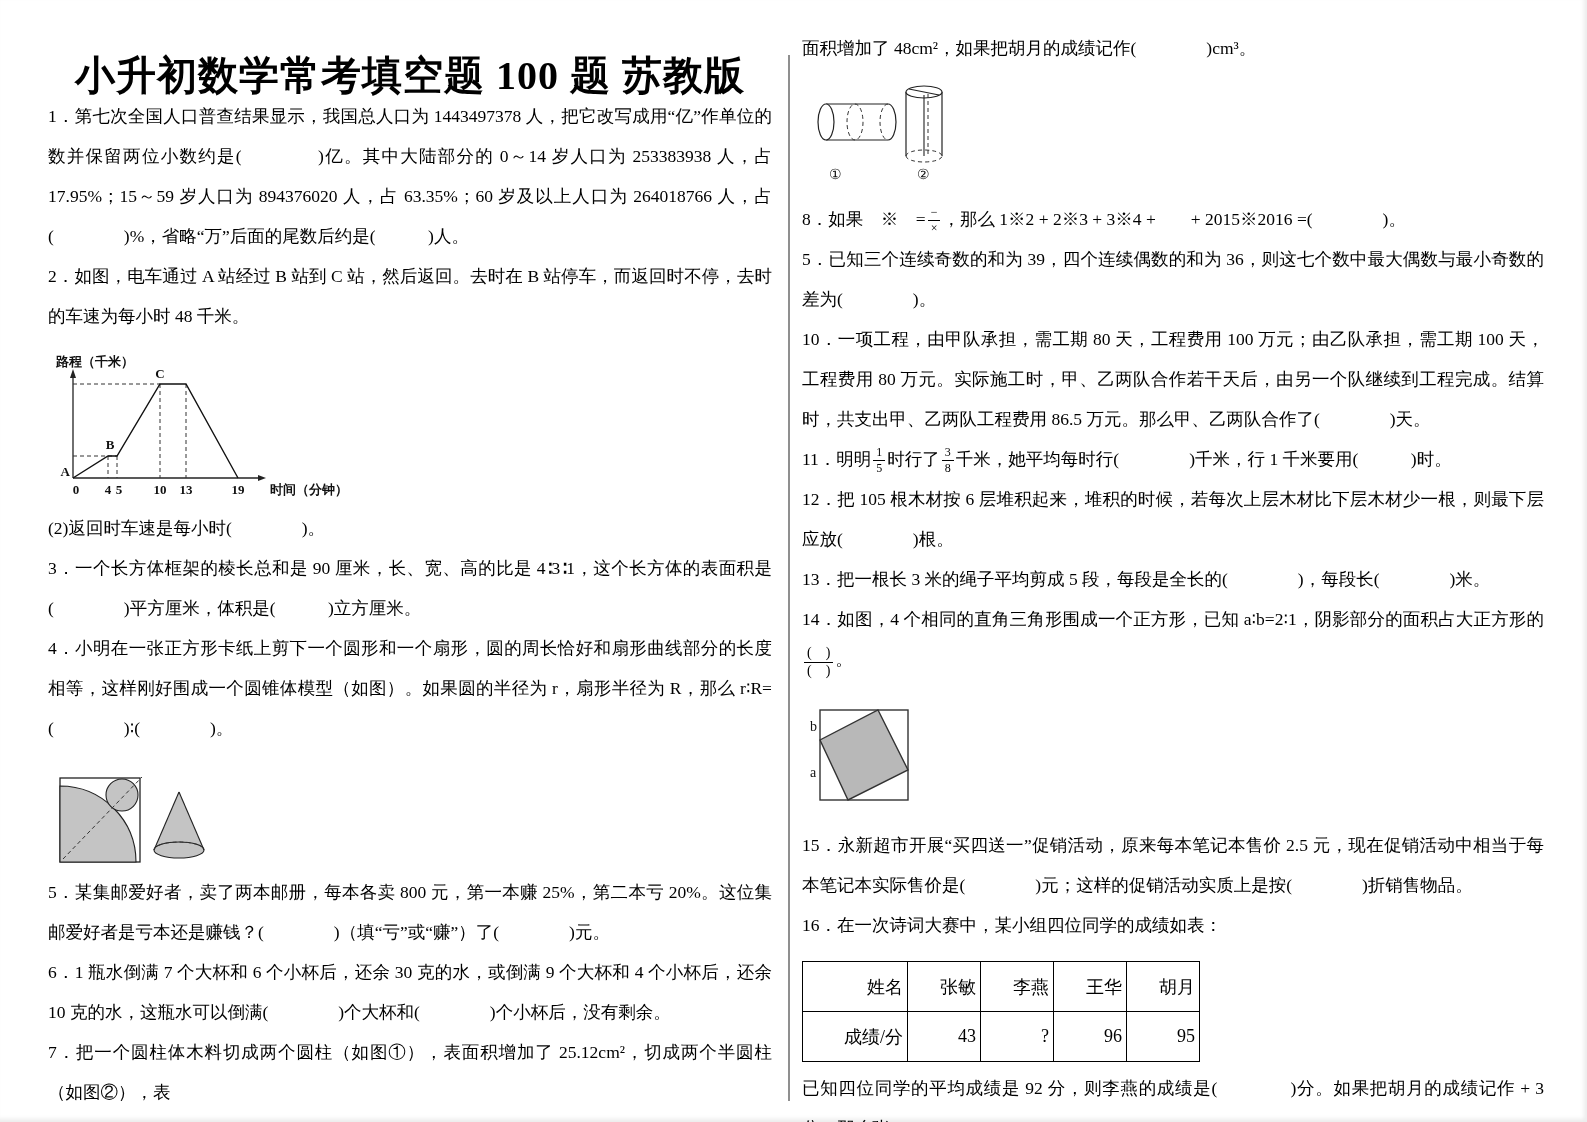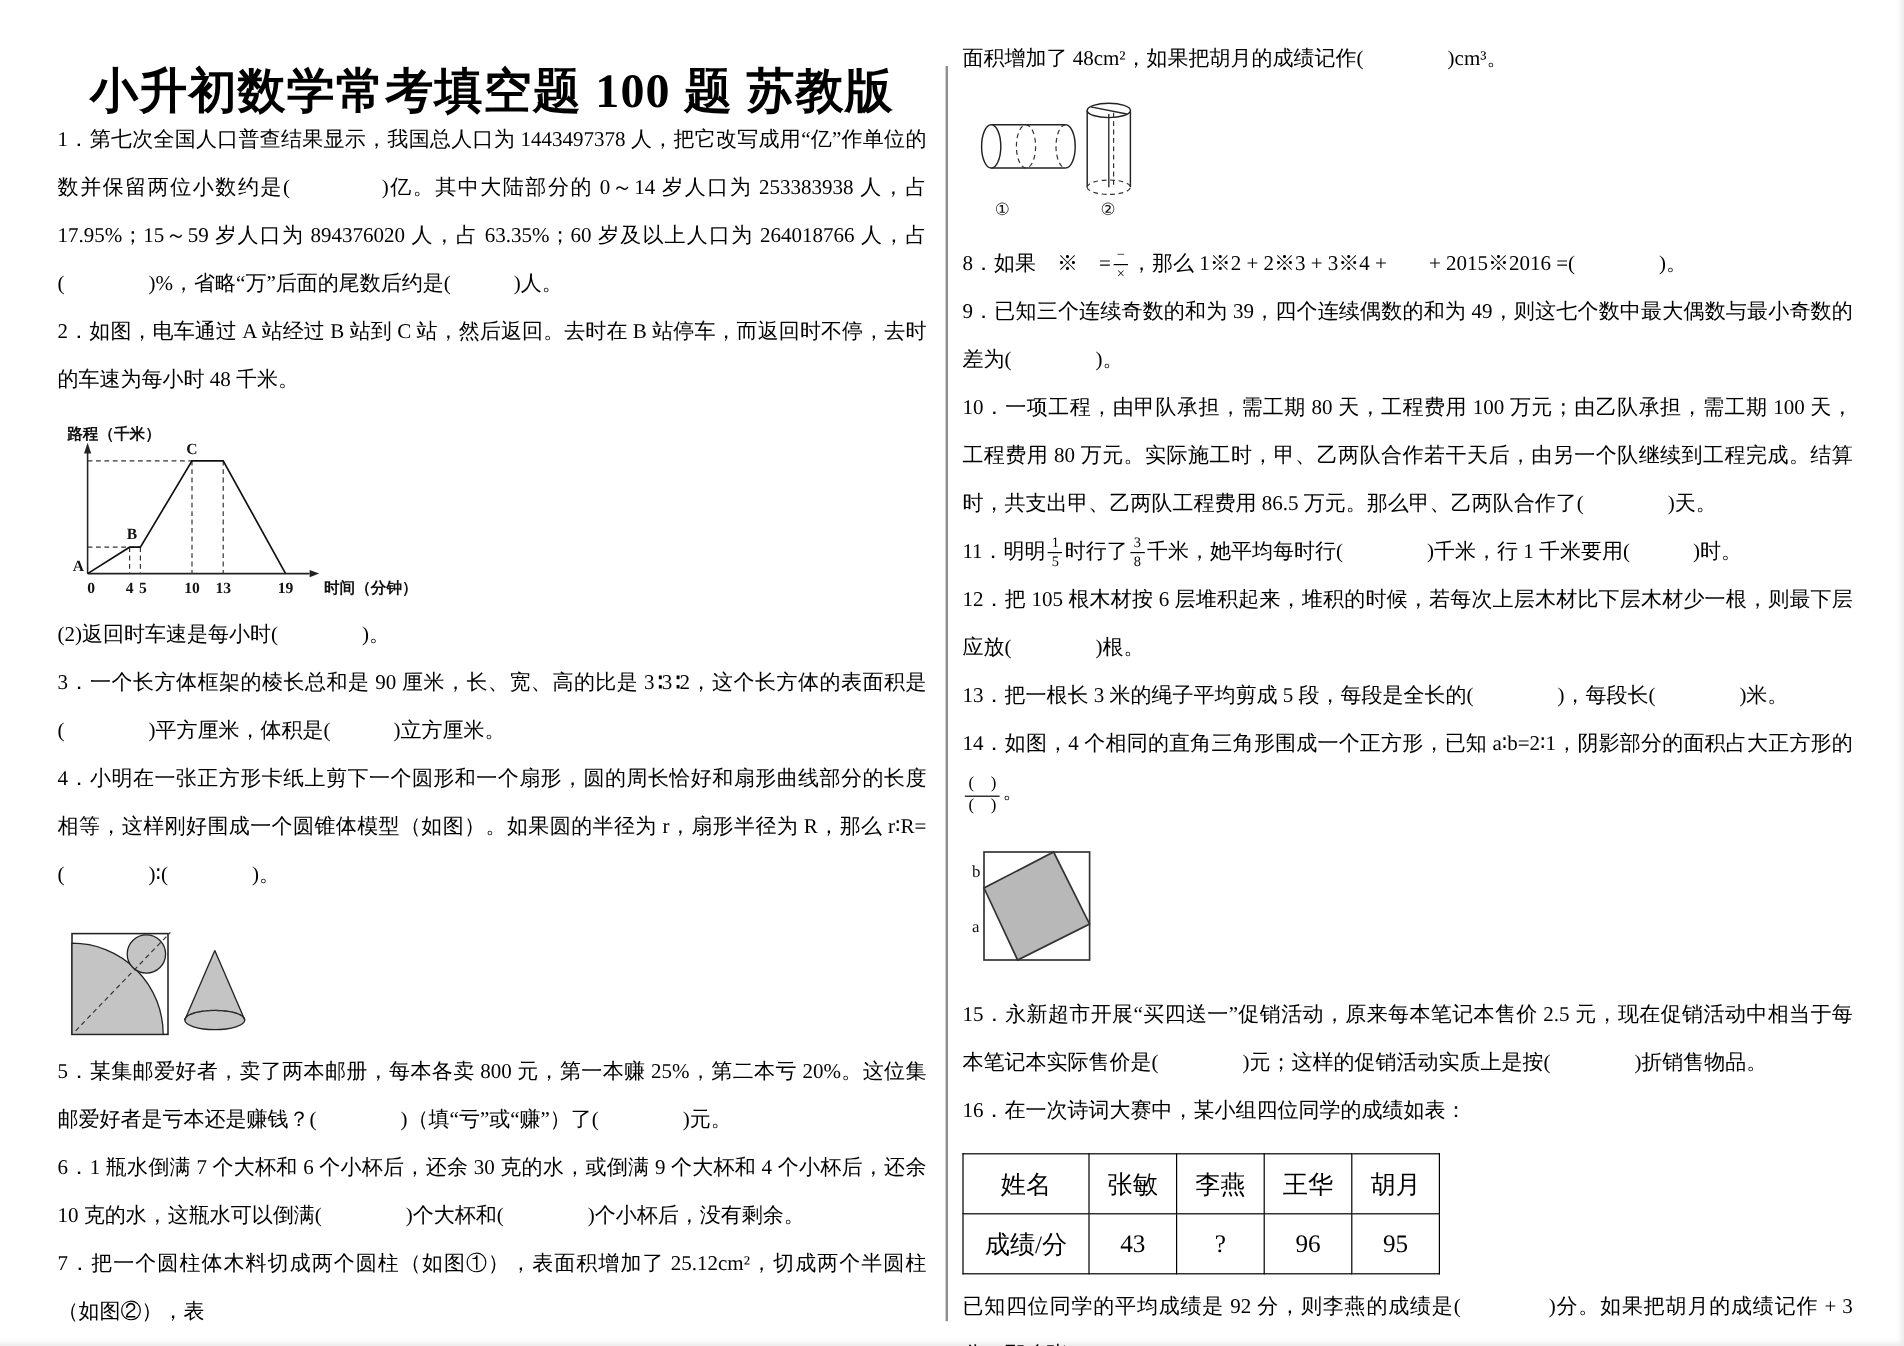--- a/index.html
+++ b/index.html
@@ -42,22 +42,22 @@
     line-height:1.05;font-size:12px;margin:0 2px;
   }
   .frac .num{display:block;border-bottom:1px solid #000;padding:0 3px 1px;}
   .frac .den{display:block;padding-top:1px;}
   .frac-big{font-size:14px;vertical-align:-0.7em;}
   table.score{
     border-collapse:collapse;margin:16px 0 0 0;
     table-layout:fixed;
   }
   table.score td{
-    border:1.5px solid #000;text-align:center;
-    font-size:21px;height:49px;padding:0 4px;
+    border:1.5px solid #000;text-align:right;
+    font-size:18px;height:49px;padding:0 4px;
     vertical-align:middle;
   }
   td.c0{width:96px;} td.cn{width:64px;}
   .after-table{margin-top:6px !important;}
 </style>
 </head>
 <body>
 
 <div class="page">
 
@@ -96,21 +96,21 @@
         <text class="svgt" x="71" y="144" text-anchor="middle">5</text>
         <text class="svgt" x="112" y="144" text-anchor="middle">10</text>
         <text class="svgt" x="138" y="144" text-anchor="middle">13</text>
         <text class="svgt" x="190" y="144" text-anchor="middle">19</text>
         <text class="svgt" x="222" y="144">时间（分钟）</text>
       </svg>
     </div>
 
     <p class="t">(2)返回时车速是每小时(　　　　)。</p>
 
-    <p class="t">3．一个长方体框架的棱长总和是 90 厘米，长、宽、高的比是 3∶3∶2，这个长方体的表面积是(　　　　)平方厘米，体积是(　　　)立方厘米。</p>
+    <p class="t">3．一个长方体框架的棱长总和是 90 厘米，长、宽、高的比是 4∶3∶1，这个长方体的表面积是(　　　　)平方厘米，体积是(　　　)立方厘米。</p>
 
     <p class="t">4．小明在一张正方形卡纸上剪下一个圆形和一个扇形，圆的周长恰好和扇形曲线部分的长度相等，这样刚好围成一个圆锥体模型（如图）。如果圆的半径为 r，扇形半径为 R，那么 r∶R=(　　　　)∶(　　　　)。</p>
 
     <div class="fig fig-q4">
       <svg width="240" height="104" viewBox="0 0 240 104">
         <rect x="6" y="14" width="80" height="84" fill="#ffffff" stroke="#222" stroke-width="1.3"></rect>
         <path d="M 6 98 L 6 22 A 76 76 0 0 1 82 98 Z" fill="#c4c4c4" stroke="#222" stroke-width="1.1"></path>
         <circle cx="68" cy="31" r="16" fill="#c4c4c4" stroke="#222" stroke-width="1.1"></circle>
         <line x1="9" y1="95" x2="88" y2="13" stroke="#333" stroke-width="1" stroke-dasharray="4 3"></line>
         <polygon points="100,86 125,28 150,86" fill="#c4c4c4"></polygon>
@@ -150,21 +150,21 @@
         <line x1="126" y1="16" x2="126" y2="78" stroke="#333" stroke-width="1" stroke-dasharray="4 3"></line>
         <path d="M 104 78 A 18 6 0 0 0 140 78" fill="none" stroke="#333" stroke-width="1" stroke-dasharray="4 3"></path>
         <path d="M 104 78 A 18 6 0 0 1 140 78" fill="none" stroke="#333" stroke-width="1" stroke-dasharray="4 3"></path>
         <text class="svgt-lab" x="27" y="101">①</text>
         <text class="svgt-lab" x="115" y="101">②</text>
       </svg>
     </div>
 
     <p class="t" style="margin-top:13px"><span>8．如果　※　=</span><span class="frac"><span class="num">−</span><span class="den">×</span></span><span>，那么 1※2 + 2※3 + 3※4 +　　+ 2015※2016 =(　　　　)。</span></p>
 
-    <p class="t">9．已知三个连续奇数的和为 39，四个连续偶数的和为 49，则这七个数中最大偶数与最小奇数的差为(　　　　)。</p>
+    <p class="t">5．已知三个连续奇数的和为 39，四个连续偶数的和为 36，则这七个数中最大偶数与最小奇数的差为(　　　　)。</p>
 
     <p class="t">10．一项工程，由甲队承担，需工期 80 天，工程费用 100 万元；由乙队承担，需工期 100 天，工程费用 80 万元。实际施工时，甲、乙两队合作若干天后，由另一个队继续到工程完成。结算时，共支出甲、乙两队工程费用 86.5 万元。那么甲、乙两队合作了(　　　　)天。</p>
 
     <p class="t"><span>11．明明</span><span class="frac"><span class="num">1</span><span class="den">5</span></span><span>时行了</span><span class="frac"><span class="num">3</span><span class="den">8</span></span><span>千米，她平均每时行(　　　　)千米，行 1 千米要用(　　　)时。</span></p>
 
     <p class="t">12．把 105 根木材按 6 层堆积起来，堆积的时候，若每次上层木材比下层木材少一根，则最下层应放(　　　　)根。</p>
 
     <p class="t">13．把一根长 3 米的绳子平均剪成 5 段，每段是全长的(　　　　)，每段长(　　　　)米。</p>
 
     <p class="t"><span>14．如图，4 个相同的直角三角形围成一个正方形，已知 a∶b=2∶1，阴影部分的面积占大正方形的</span><span class="frac frac-big"><span class="num">(　)</span><span class="den">(　)</span></span><span>。</span></p>

